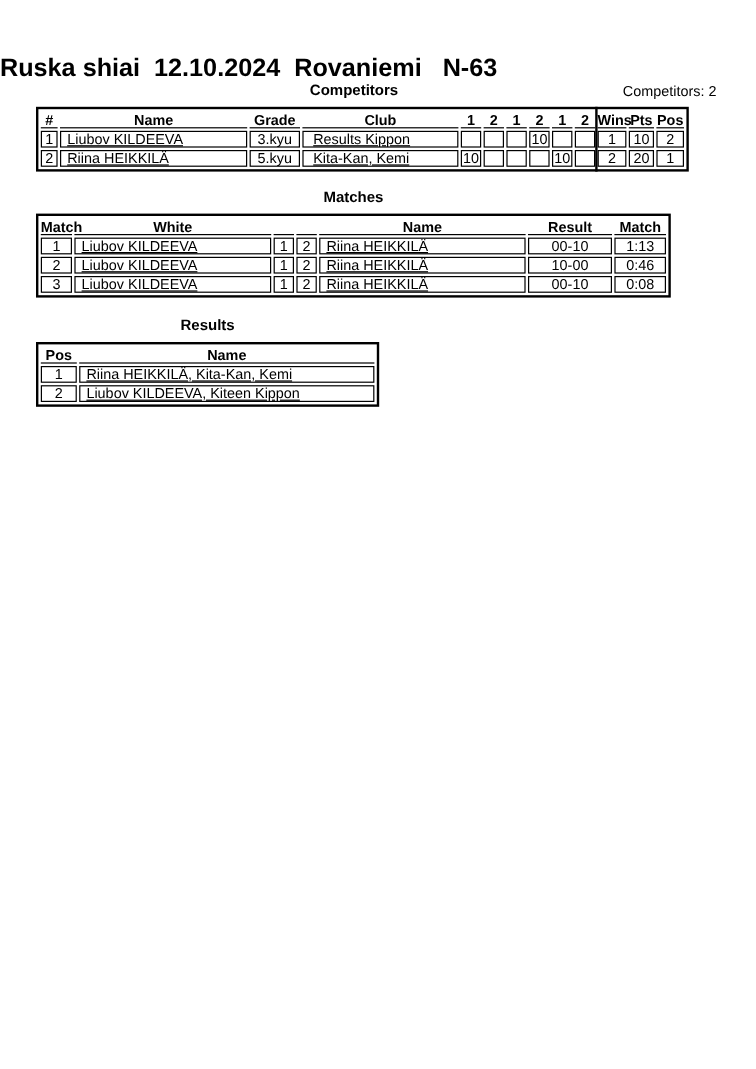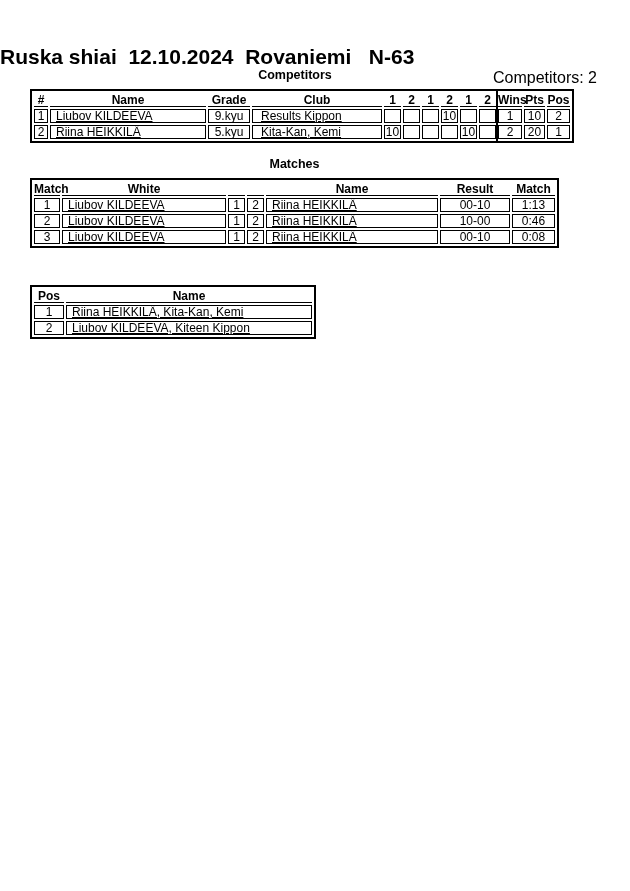--- a/index.html
+++ b/index.html
@@ -32,21 +32,21 @@
     text-align: center;
     white-space: nowrap;
   }
   .comp-heading   { top: 68px;  left: 0; width: 532px; margin-left: 29px; }
   .matches-heading{ top: 157px; left: 0; width: 589px; }
   .results-heading{ top: 264px; left: 0; width: 346px; }
   .comp-count {
     position: absolute;
     top: 69px; left: 400px; width: 197px;
     text-align: right;
-    font-size: 16px;
+    font-size: 12px;
     white-space: nowrap;
   }
 
   .tbl-wrap { position: absolute; }
   .comp-wrap    { left: 30px; top: 89px;  width: 544px; height: 54px; }
   .matches-wrap { left: 30px; top: 178px; width: 529px; height: 70px; }
   .results-wrap { left: 30px; top: 285px; width: 286px; height: 54px; }
 
   table.tbl {
     border-collapse: separate;
@@ -130,21 +130,21 @@
           <th>2</th>
           <th>Wins</th>
           <th>Pts</th>
           <th>Pos</th>
         </tr>
       </thead>
       <tbody>
         <tr>
           <td>1</td>
           <td class="al">Liubov KILDEEVA</td>
-          <td>9.kyu</td>
+          <td>3.kyu</td>
           <td class="al pad8">Results Kippon</td>
           <td></td>
           <td></td>
           <td></td>
           <td>10</td>
           <td></td>
           <td></td>
           <td>1</td>
           <td>10</td>
           <td>2</td>
@@ -218,20 +218,21 @@
           <td>1</td>
           <td>2</td>
           <td class="al">Riina HEIKKILÄ</td>
           <td>00-10</td>
           <td>0:08</td>
         </tr>
       </tbody>
     </table>
   </div>
 
+  <div class="sec-heading results-heading">Results</div>
 
   <div class="tbl-wrap results-wrap">
     <table class="tbl results-tbl">
       <colgroup>
         <col style="width:30px">
           <col style="width:246px">
       </colgroup>
       <thead>
         <tr>
           <th>Pos</th>

